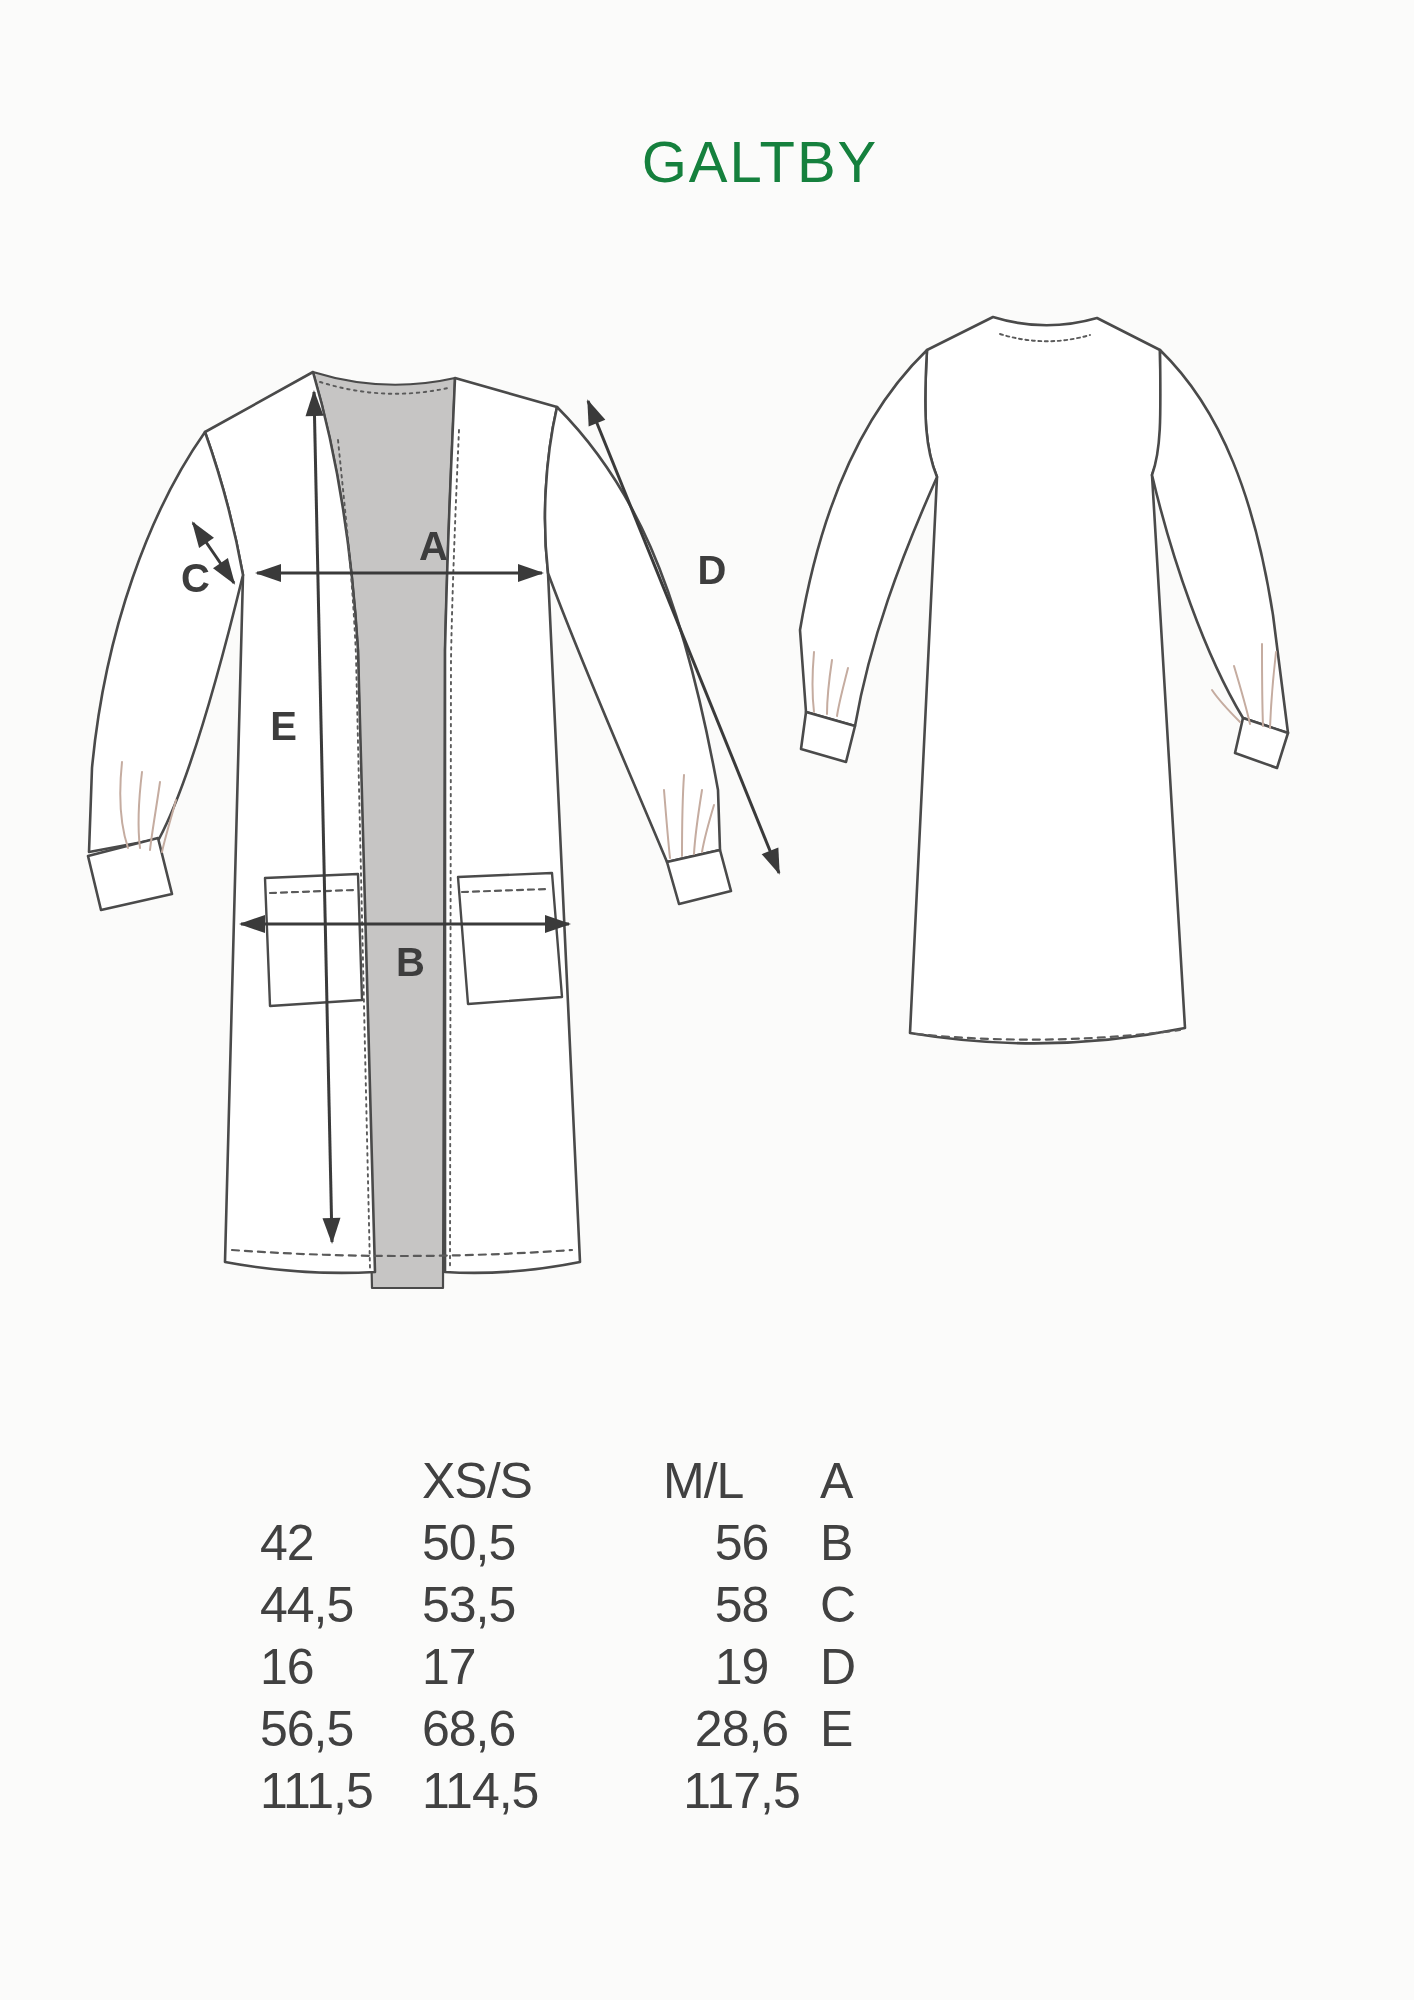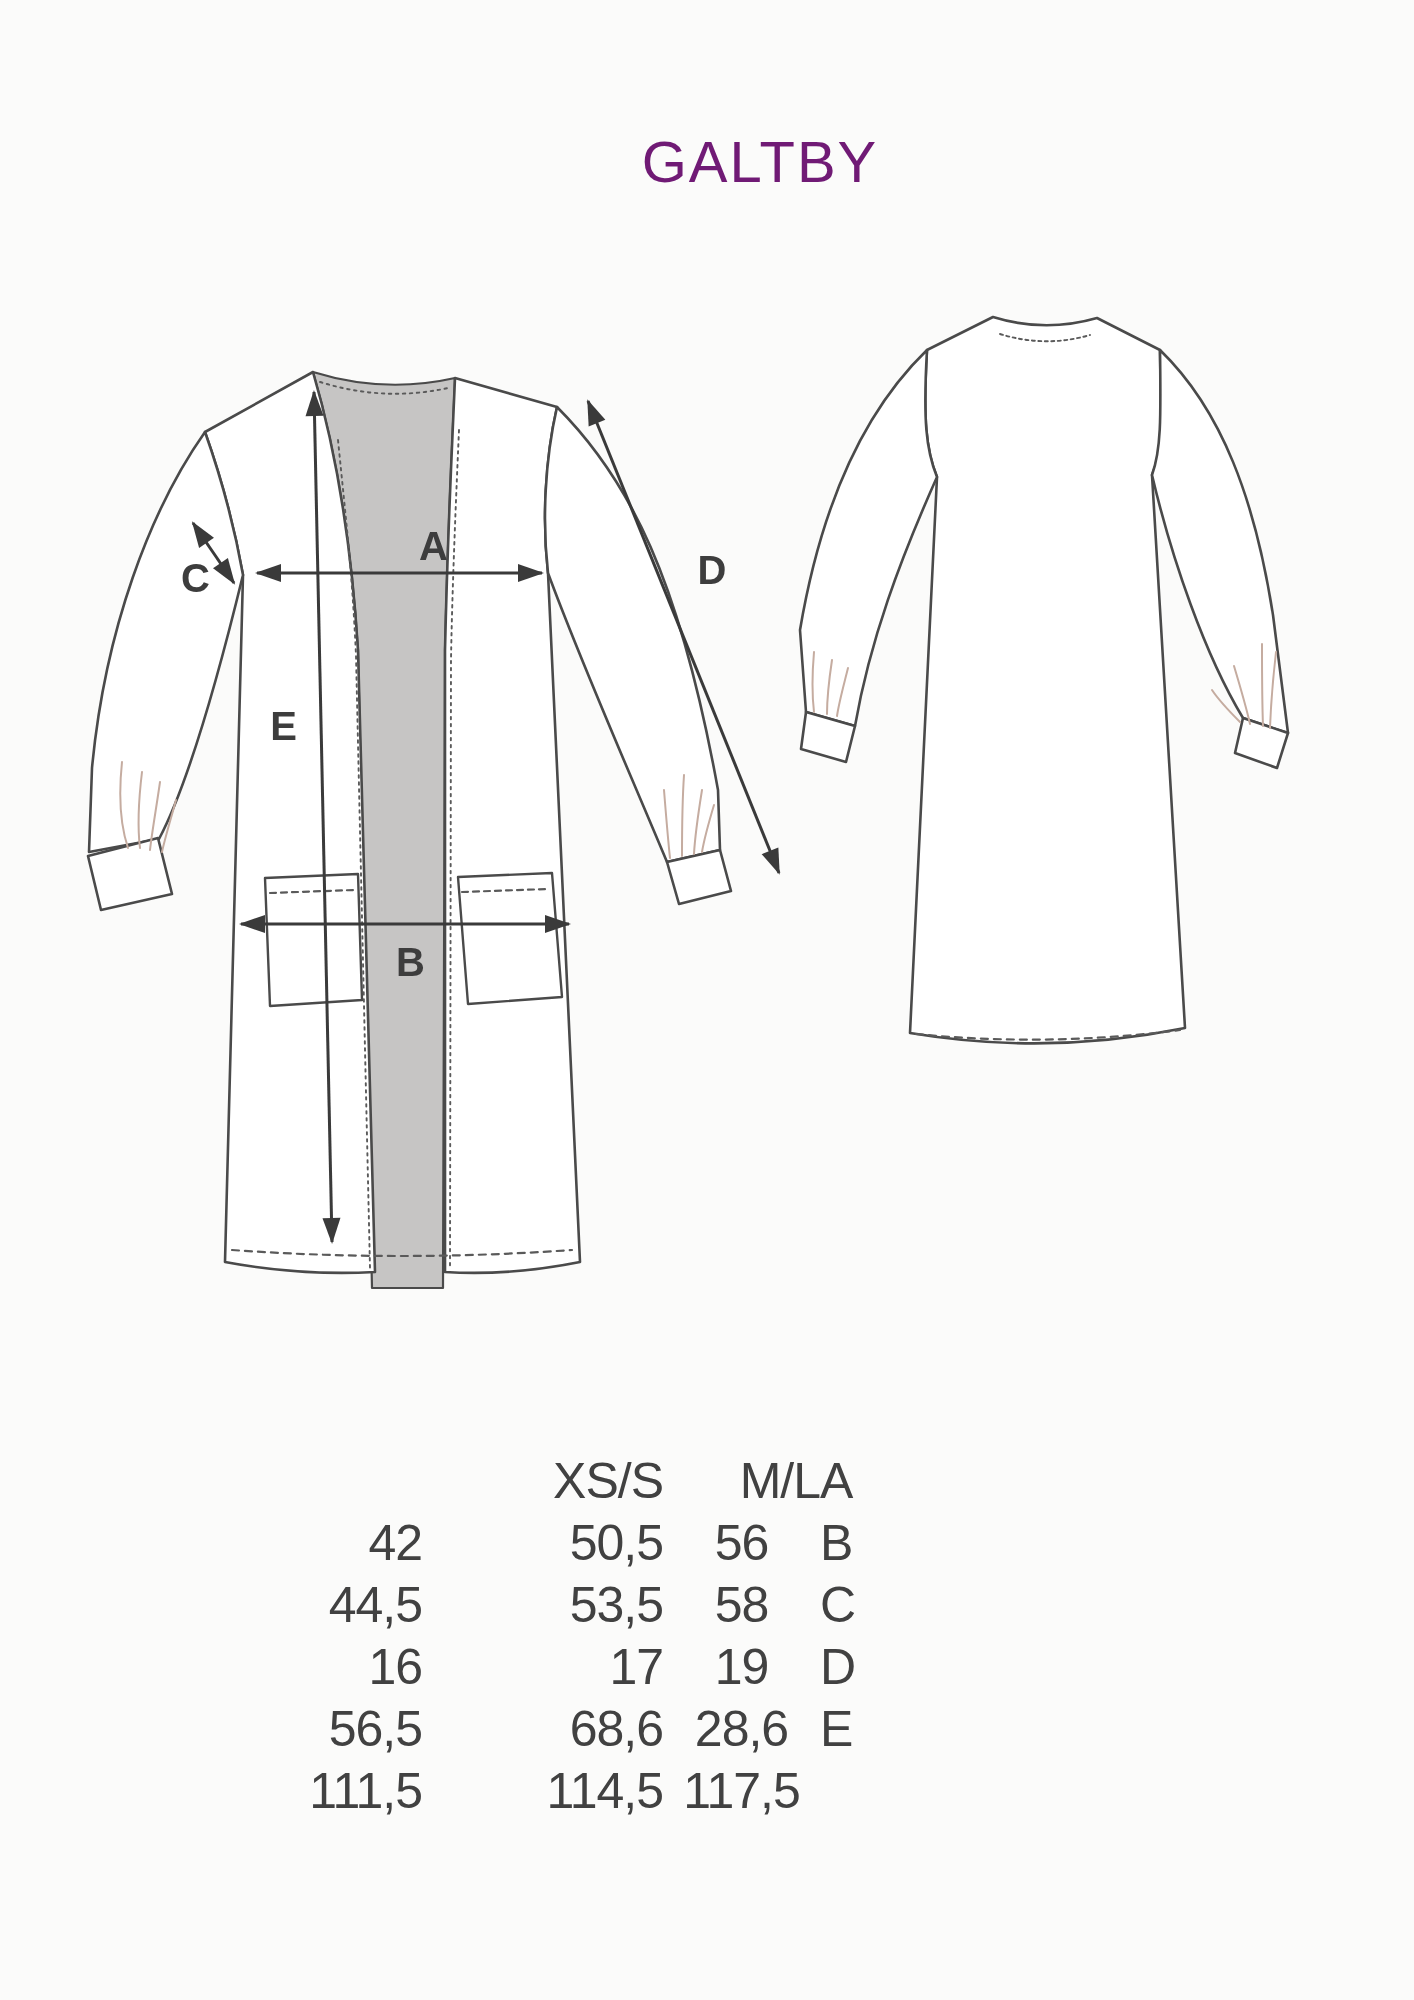--- a/index.html
+++ b/index.html
@@ -12,21 +12,21 @@
     overflow:hidden;
     margin:0 auto;
   }
   .page-title{
     position:absolute;
     left:760px;top:128px;
     transform:translateX(-50%);
     font-size:58px;
     font-weight:400;
     letter-spacing:2px;
-    color:#701a75;
+    color:#15803d;
     white-space:nowrap;
   }
   .diagram-svg{
     position:absolute;left:0;top:0;
     width:1414px;height:2000px;
   }
   .diagram-svg text{
     font-family:"Liberation Sans",sans-serif;
     font-size:40px;
     font-weight:600;
@@ -46,21 +46,21 @@
     left:260px;top:1450px;
     display:grid;
     grid-template-columns:162px 241px 157px 200px;
     grid-auto-rows:62px;
     font-size:50px;
     letter-spacing:-1px;
     color:#414141;
   }
   .size-table .cell{line-height:62px;white-space:nowrap;}
   .size-table .c-label{text-align:left;}
-  .size-table .c-1,.size-table .c-2{text-align:right;}
+  .size-table .c-1,.size-table .c-2{text-align:left;}
   .size-table .c-3{text-align:center;}
 </style>
 </head>
 <body>
 
 <div class="page">
 
   <div class="page-title">GALTBY</div>
 
   <svg class="diagram-svg" viewBox="0 0 1414 2000">

